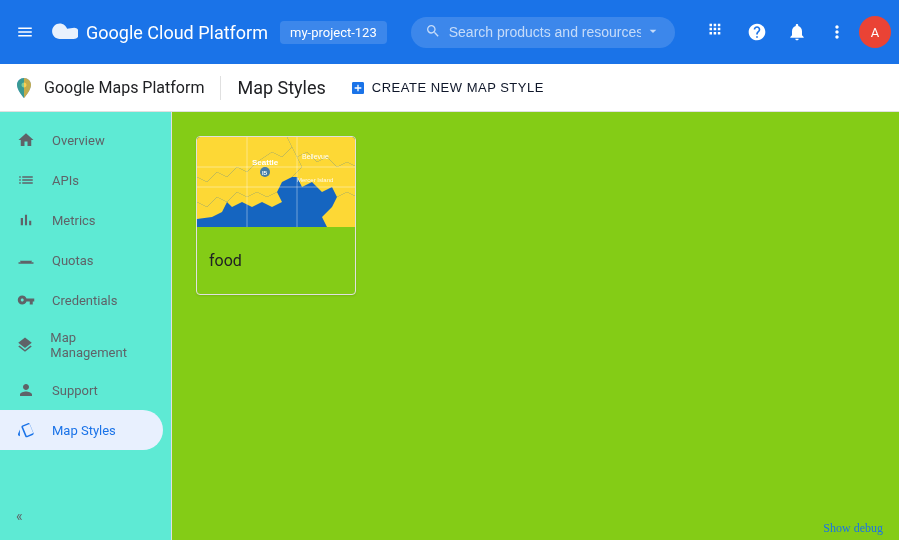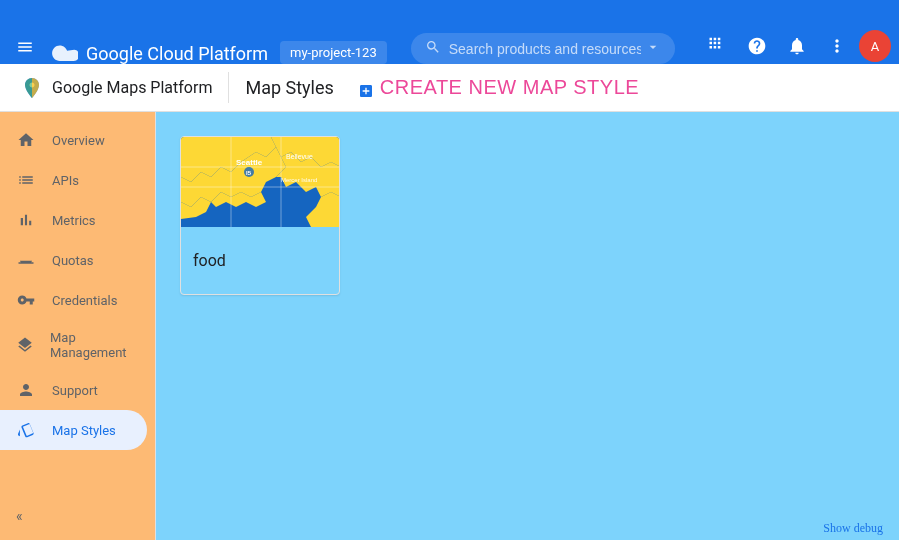--- a/index.html
+++ b/index.html
@@ -3,21 +3,21 @@
   <meta charset="utf-8">
   <style>
     * { margin: 0; padding: 0; box-sizing: border-box; }
     body { font-family: 'Google Sans', Roboto, Arial, sans-serif; font-size: 14px; color: #202124; background: #fff; width: 899px; height: 540px; overflow: hidden; }
 
     
     .top-bar {
       height: 64px;
       background: #1a73e8;
       display: flex;
-      align-items: flex-end;
+      align-items: center;
       padding: 0 8px;
       gap: 8px;
       position: relative;
       z-index: 10;
     }
     .top-bar-menu-icon { color: #fff; cursor: pointer; padding: 8px; border-radius: 50%; display: flex; align-items: center; }
     .top-bar-logo { display: flex; align-items: center; gap: 8px; color: #fff; font-size: 18px; font-weight: 400; white-space: nowrap; }
     .cloud-logo { width: 28px; height: 20px; }
     .top-bar-account { background: rgba(255,255,255,0.15); border-radius: 4px; color: #fff; font-size: 13px; padding: 4px 10px; margin-left: 4px; cursor: pointer; }
     .search-bar {
@@ -44,53 +44,53 @@
     .search-arrow { color: rgba(255,255,255,0.7); margin-left: 4px; }
     .top-bar-actions { margin-left: auto; display: flex; align-items: center; gap: 4px; }
     .top-bar-icon-btn { color: #fff; padding: 8px; border-radius: 50%; cursor: pointer; display: flex; align-items: center; justify-content: center; width: 36px; height: 36px; }
     .avatar { width: 32px; height: 32px; border-radius: 50%; background: #ea4335; display: flex; align-items: center; justify-content: center; color: #fff; font-size: 13px; cursor: pointer; }
 
     
     .secondary-nav {
       height: 48px;
       display: flex;
       align-items: center;
-      padding: 0 20px;
+      padding: 0 12px;
       border-bottom: 1px solid #e0e0e0;
       gap: 16px;
     }
     .brand-logo { display: flex; align-items: center; gap: 8px; }
     .maps-pin { width: 24px; height: 24px; }
     .brand-name { font-size: 16px; color: #202124; font-weight: 400; }
     .page-title-section { display: flex; align-items: center; gap: 16px; padding-left: 16px; border-left: 1px solid #e0e0e0; }
     .page-title-text { font-size: 18px; color: #202124; font-weight: 400; }
     .create-btn {
       display: flex;
-      align-items: flex-end;
+      align-items: flex-start;
       gap: 6px;
-      color: #ec4899;
-      font-size: 20px;
+      color: #0f172a;
+      font-size: 13px;
       font-weight: 500;
       cursor: pointer;
       padding: 4px 8px;
       border-radius: 4px;
       border: none;
       background: transparent;
       text-transform: uppercase;
       letter-spacing: 0.5px;
     }
 
     
     .main-layout { display: flex; height: calc(540px - 64px - 48px); }
 
     
     .sidebar {
-      width: 156px;
+      width: 172px;
       border-right: 1px solid #e0e0e0;
-      background: #fdba74;
+      background: #5eead4;
       padding-top: 8px;
       flex-shrink: 0;
       position: relative;
       overflow-y: auto;
     }
     .sidebar-item {
       display: flex;
       align-items: center;
       gap: 16px;
       padding: 10px 16px;
@@ -100,21 +100,21 @@
       border-radius: 0 24px 24px 0;
       margin-right: 8px;
     }
     .sidebar-item.active { background: #e8f0fe; color: #1a73e8; }
     .sidebar-item.active .sidebar-icon { color: #1a73e8; }
     .sidebar-icon { width: 20px; height: 20px; display: flex; align-items: center; justify-content: center; color: #5f6368; font-size: 18px; }
     .sidebar-label { font-size: 13px; }
     .sidebar-collapse { position: absolute; bottom: 16px; left: 16px; cursor: pointer; color: #5f6368; }
 
     
-    .content { flex: 1; padding: 24px; background: #7dd3fc; overflow-y: auto; }
+    .content { flex: 1; padding: 24px; background: #84cc16; overflow-y: auto; }
 
     
     .map-style-card {
       width: 160px;
       border: 1px solid #e0e0e0;
       border-radius: 4px;
       overflow: hidden;
       cursor: pointer;
       box-shadow: 0 1px 2px rgba(0,0,0,0.1);
     }

